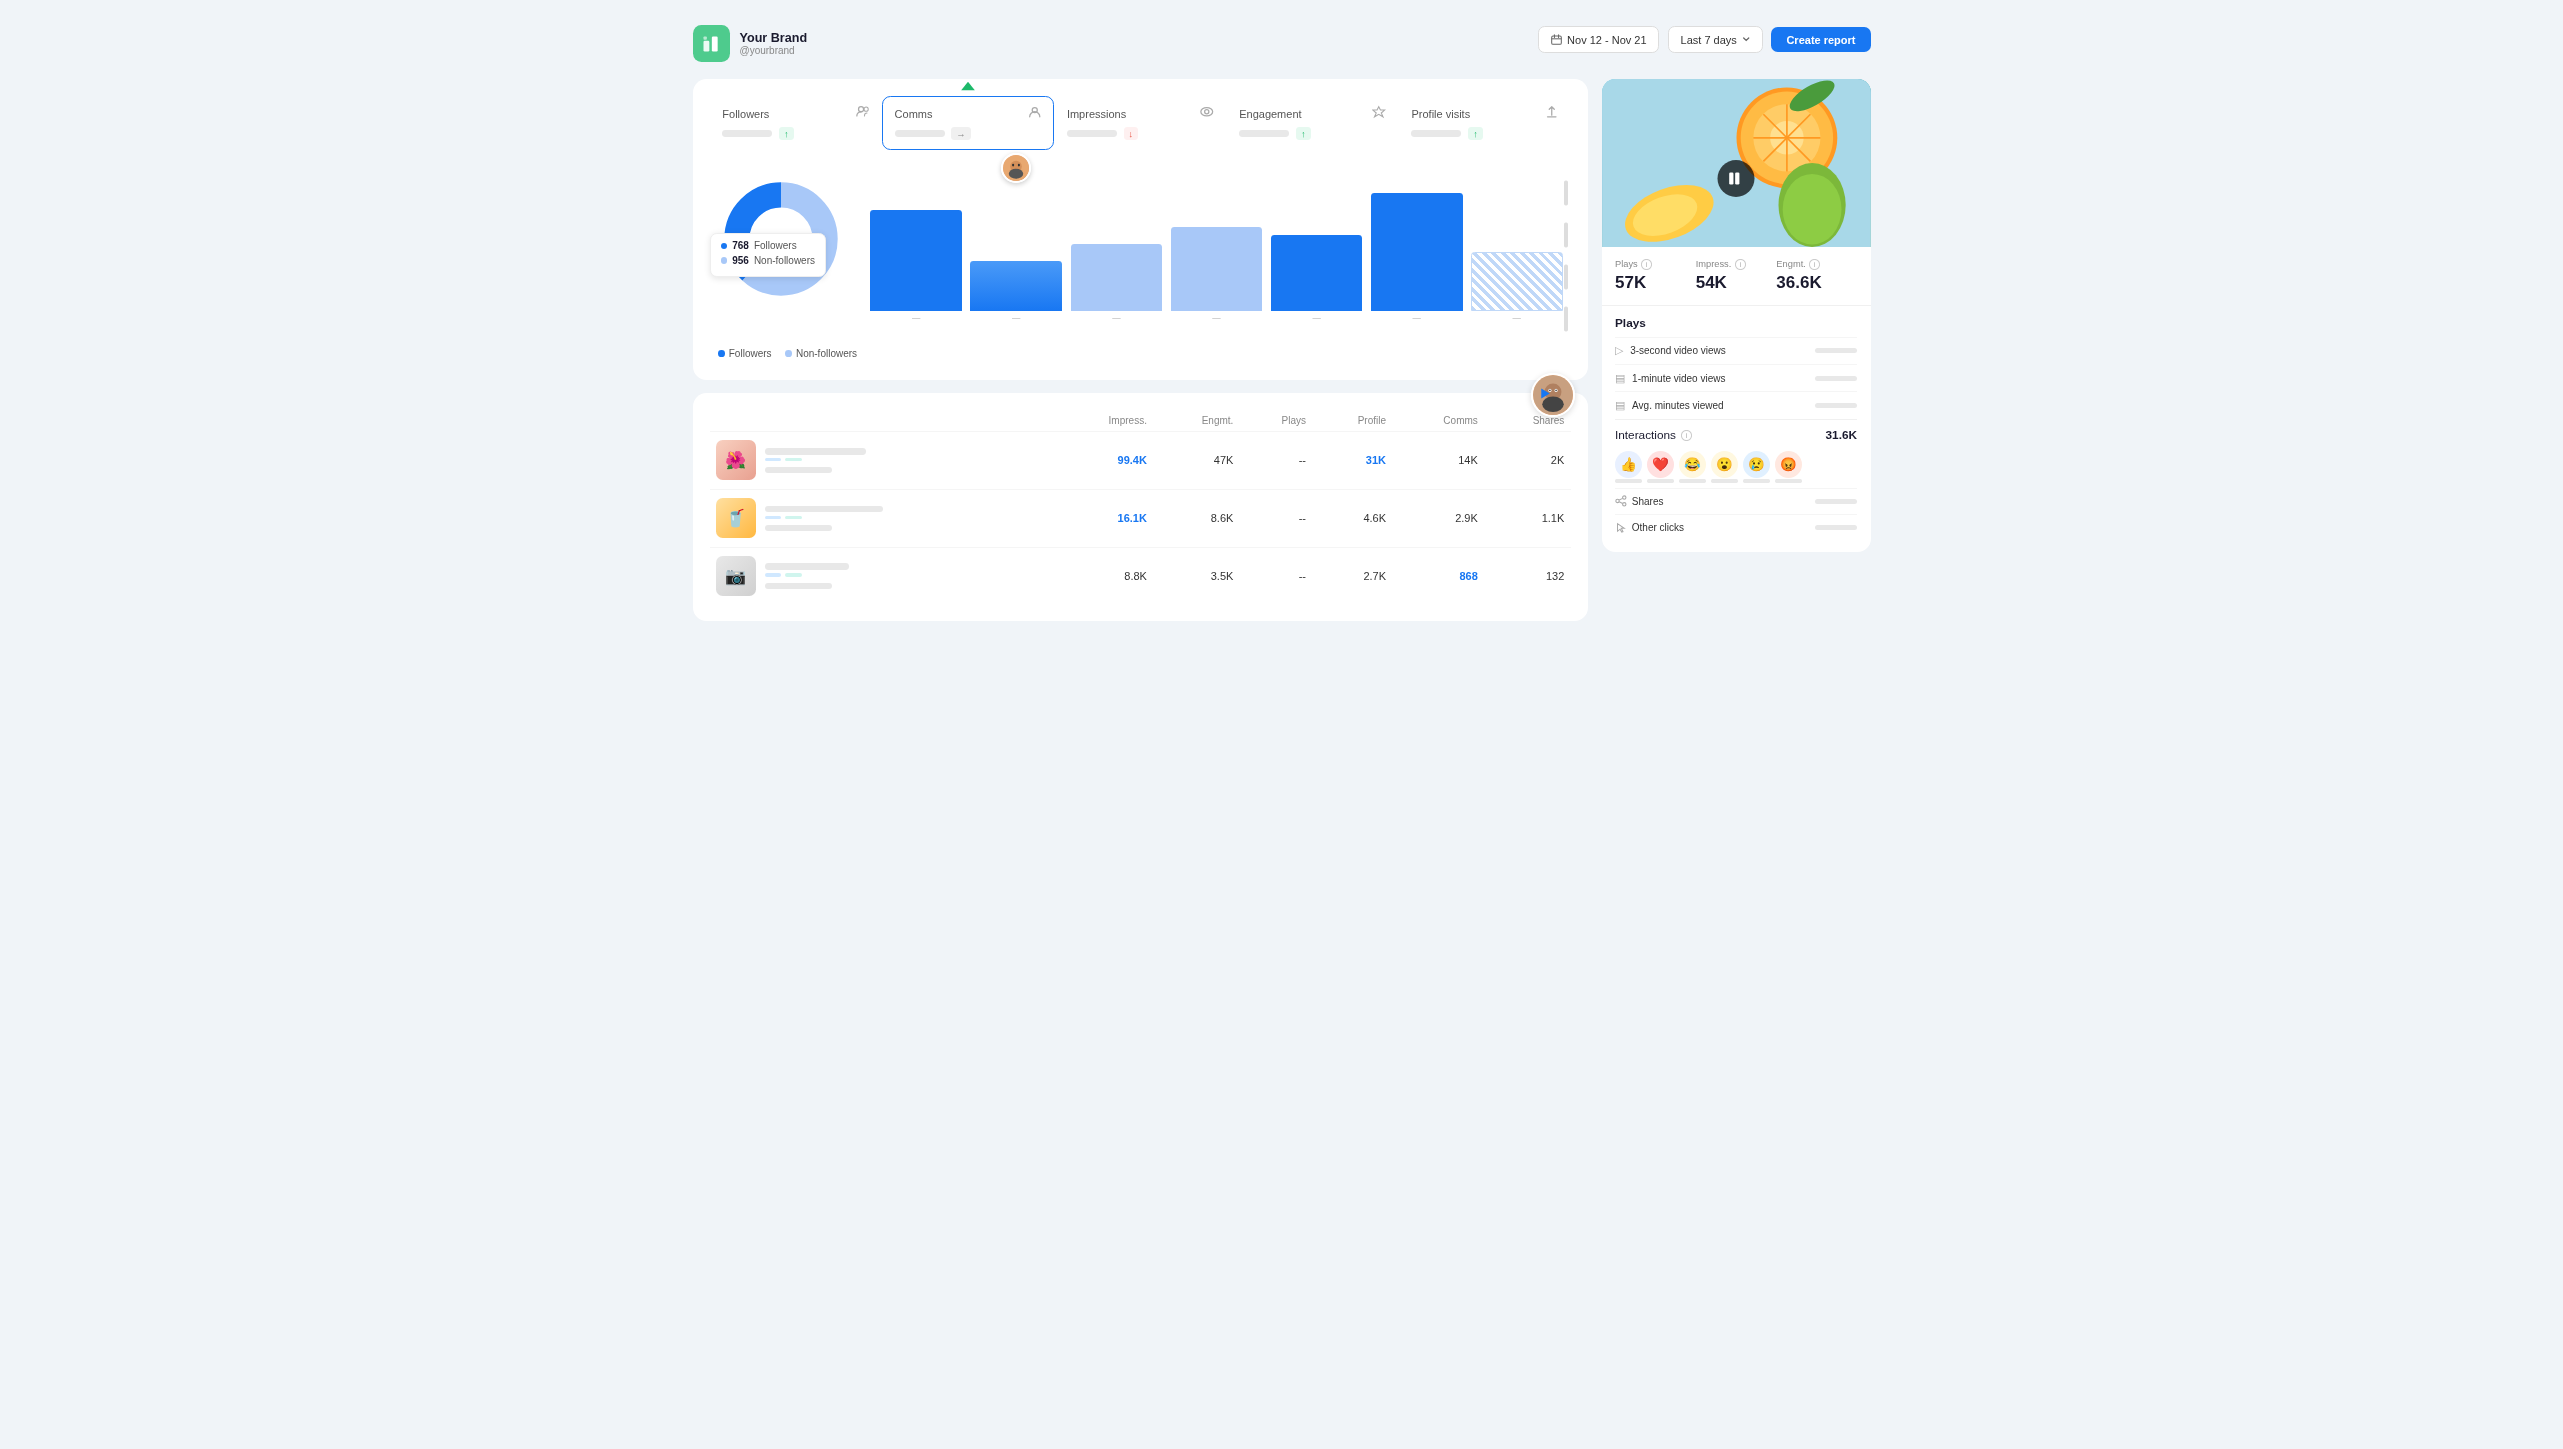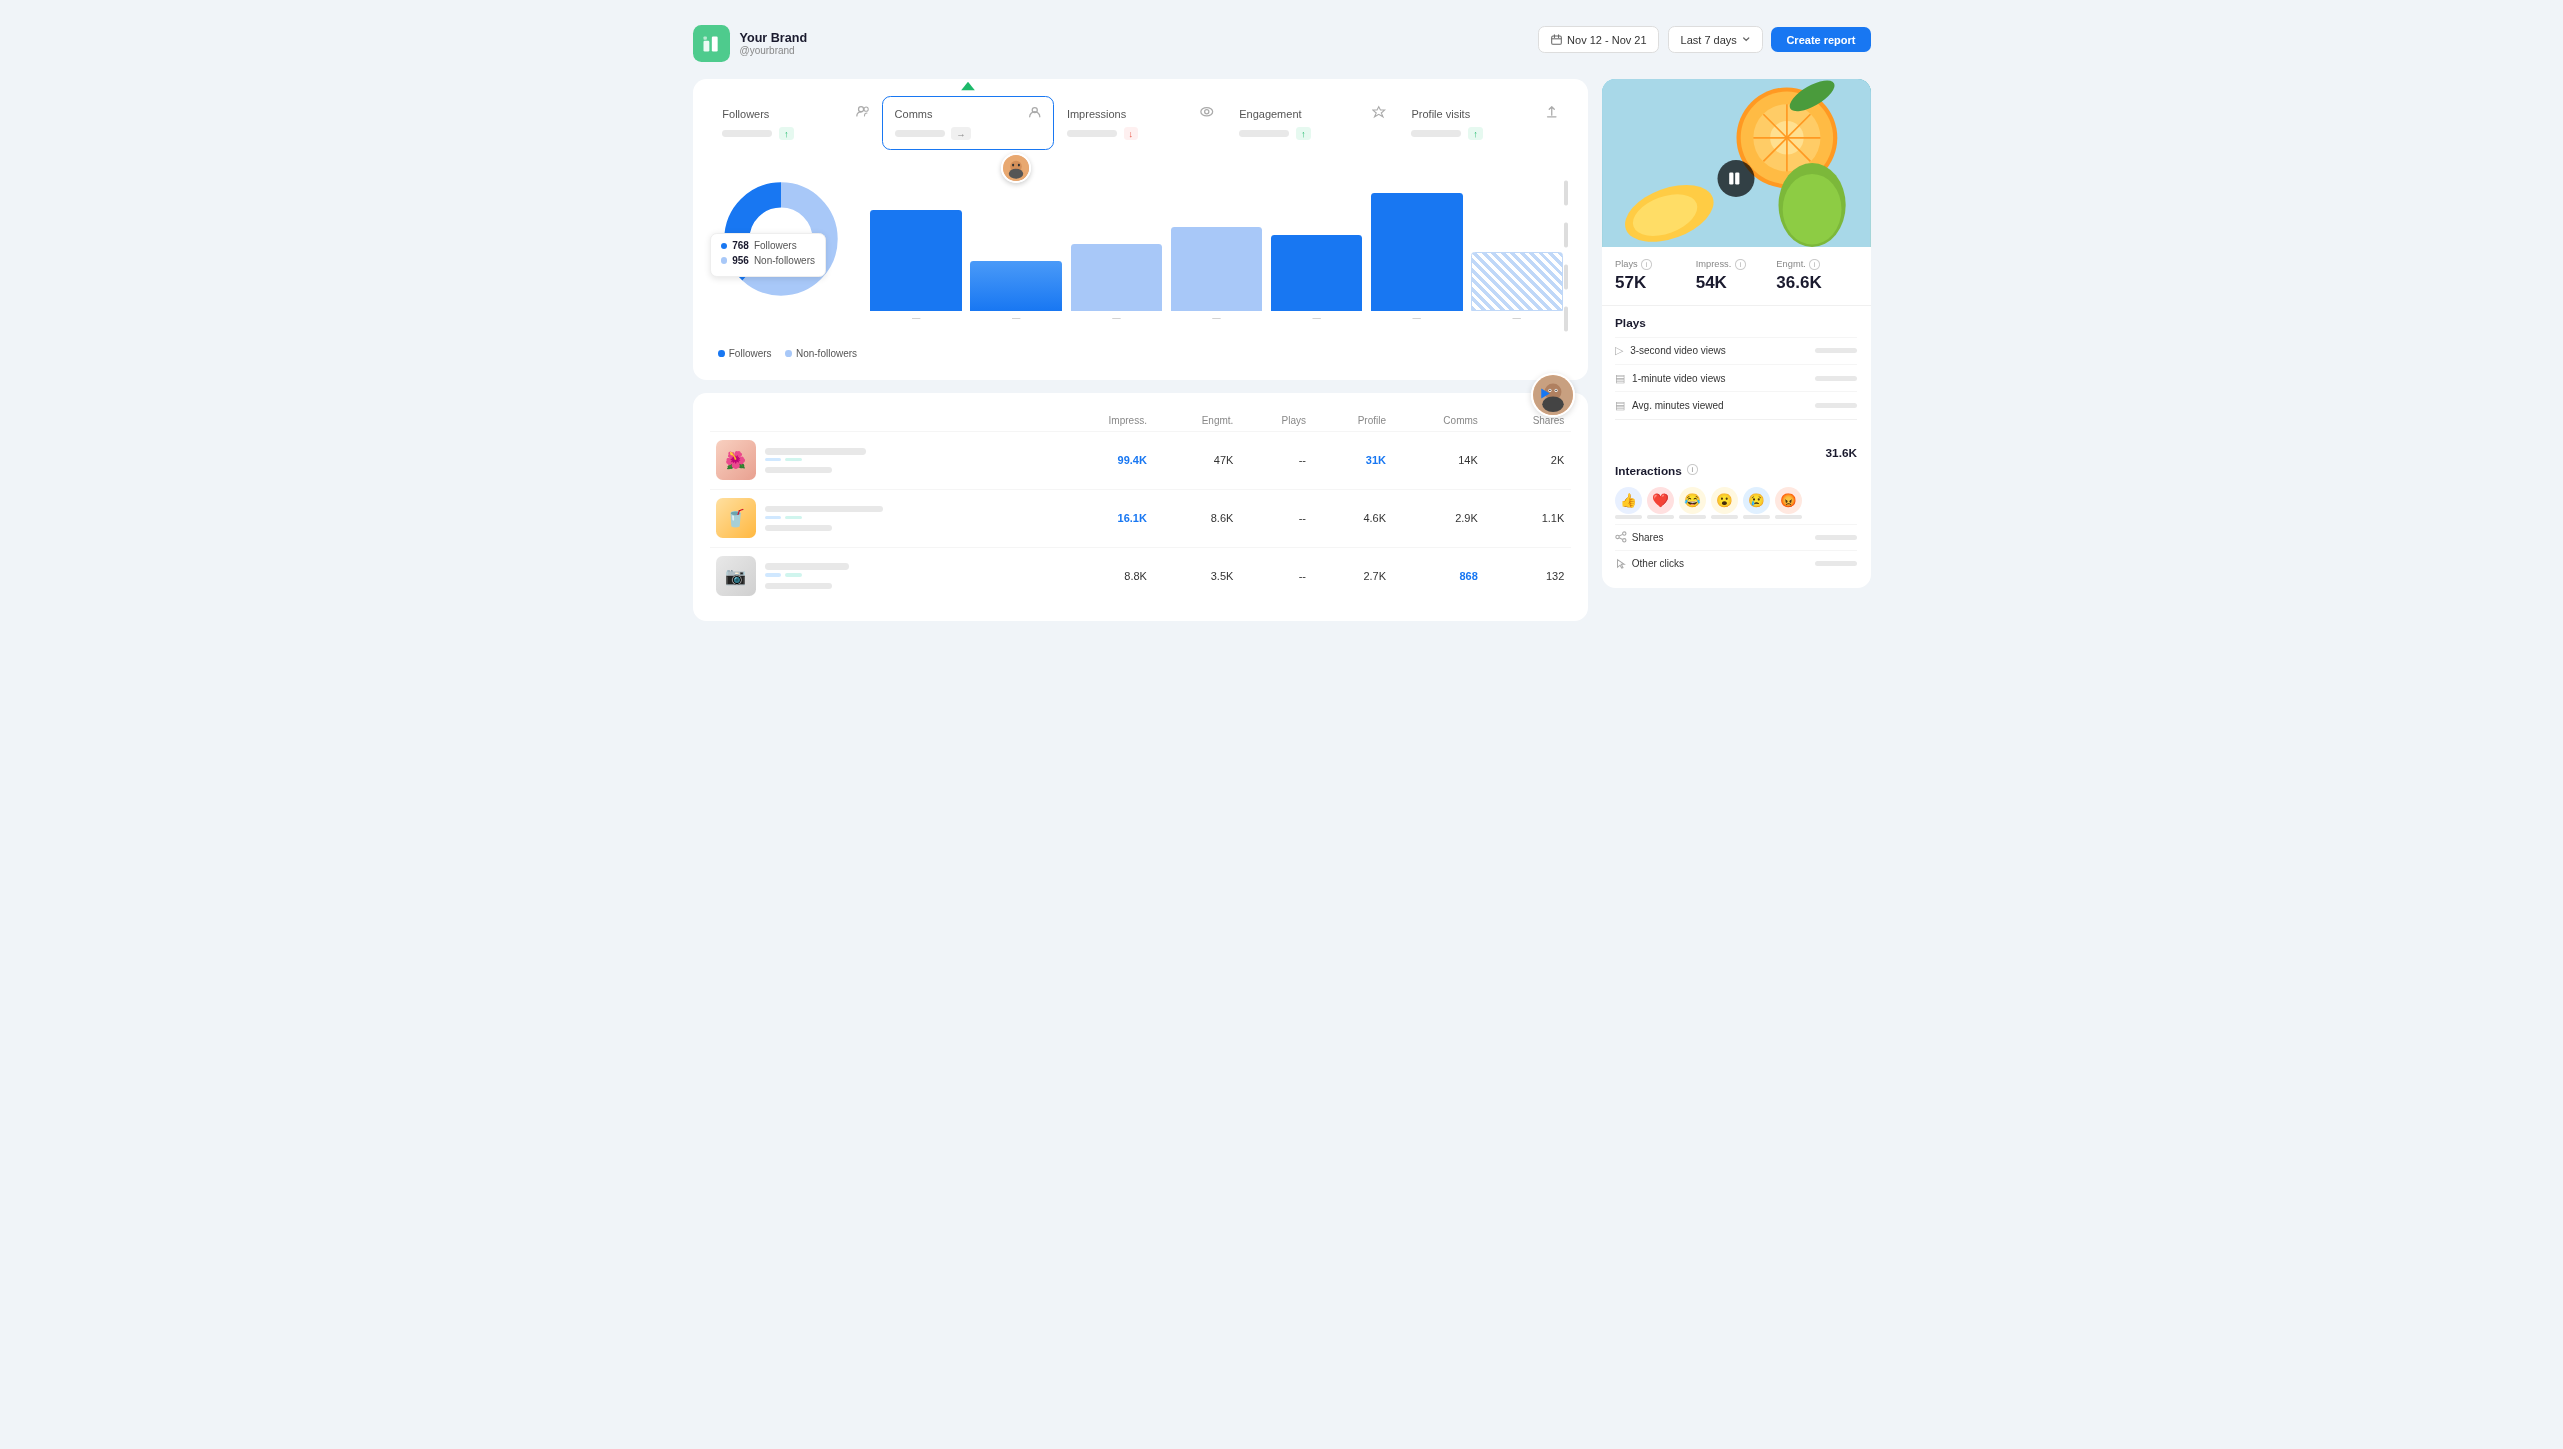--- a/index.html
+++ b/index.html
@@ -298,22 +298,22 @@
     }
     .interactions-section {
       padding: 8.4px 0 5px;
       border-top: 0.8px solid #f0f0f0;
     }
     .interactions-header {
       display: flex; align-items: center; justify-content: space-between;
       margin-bottom: 8.4px;
     }
     .interactions-title {
-      display: flex; align-items: flex-start; gap: 5px;
-      font-size: 11.8px; font-weight: 700; color: #1a1a2e; margin-top: 36px;
+      display: flex; align-items: center; gap: 5px;
+      font-size: 11.8px; font-weight: 400; color: #1a1a2e;
     }
     .interactions-value {
       font-size: 11.8px; font-weight: 700; color: #1a1a2e;
     }
     .emoji-row {
       display: flex; gap: 5px;
     }
     .emoji-item {
       display: flex; flex-direction: column; align-items: center; gap: 1.7px;
     }

